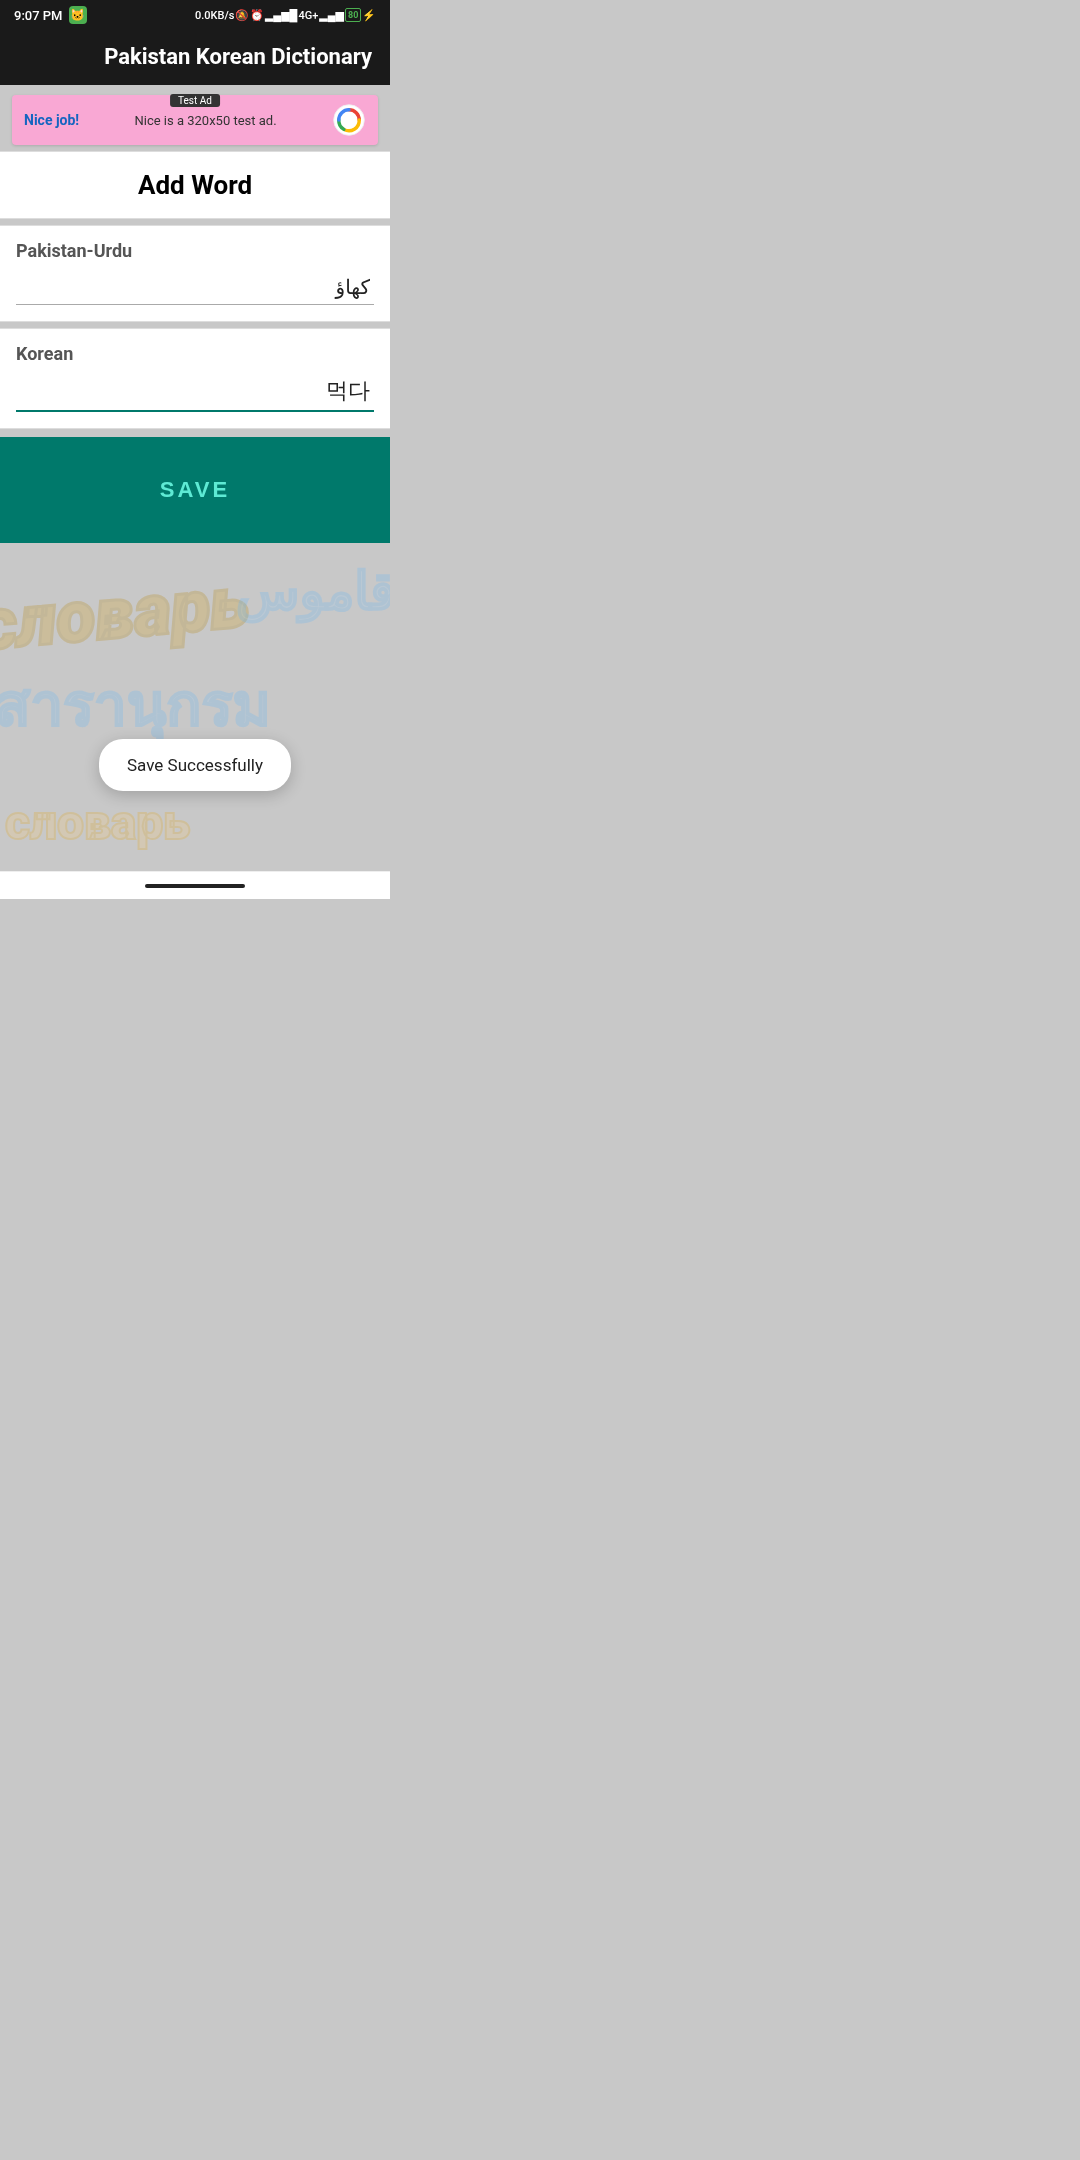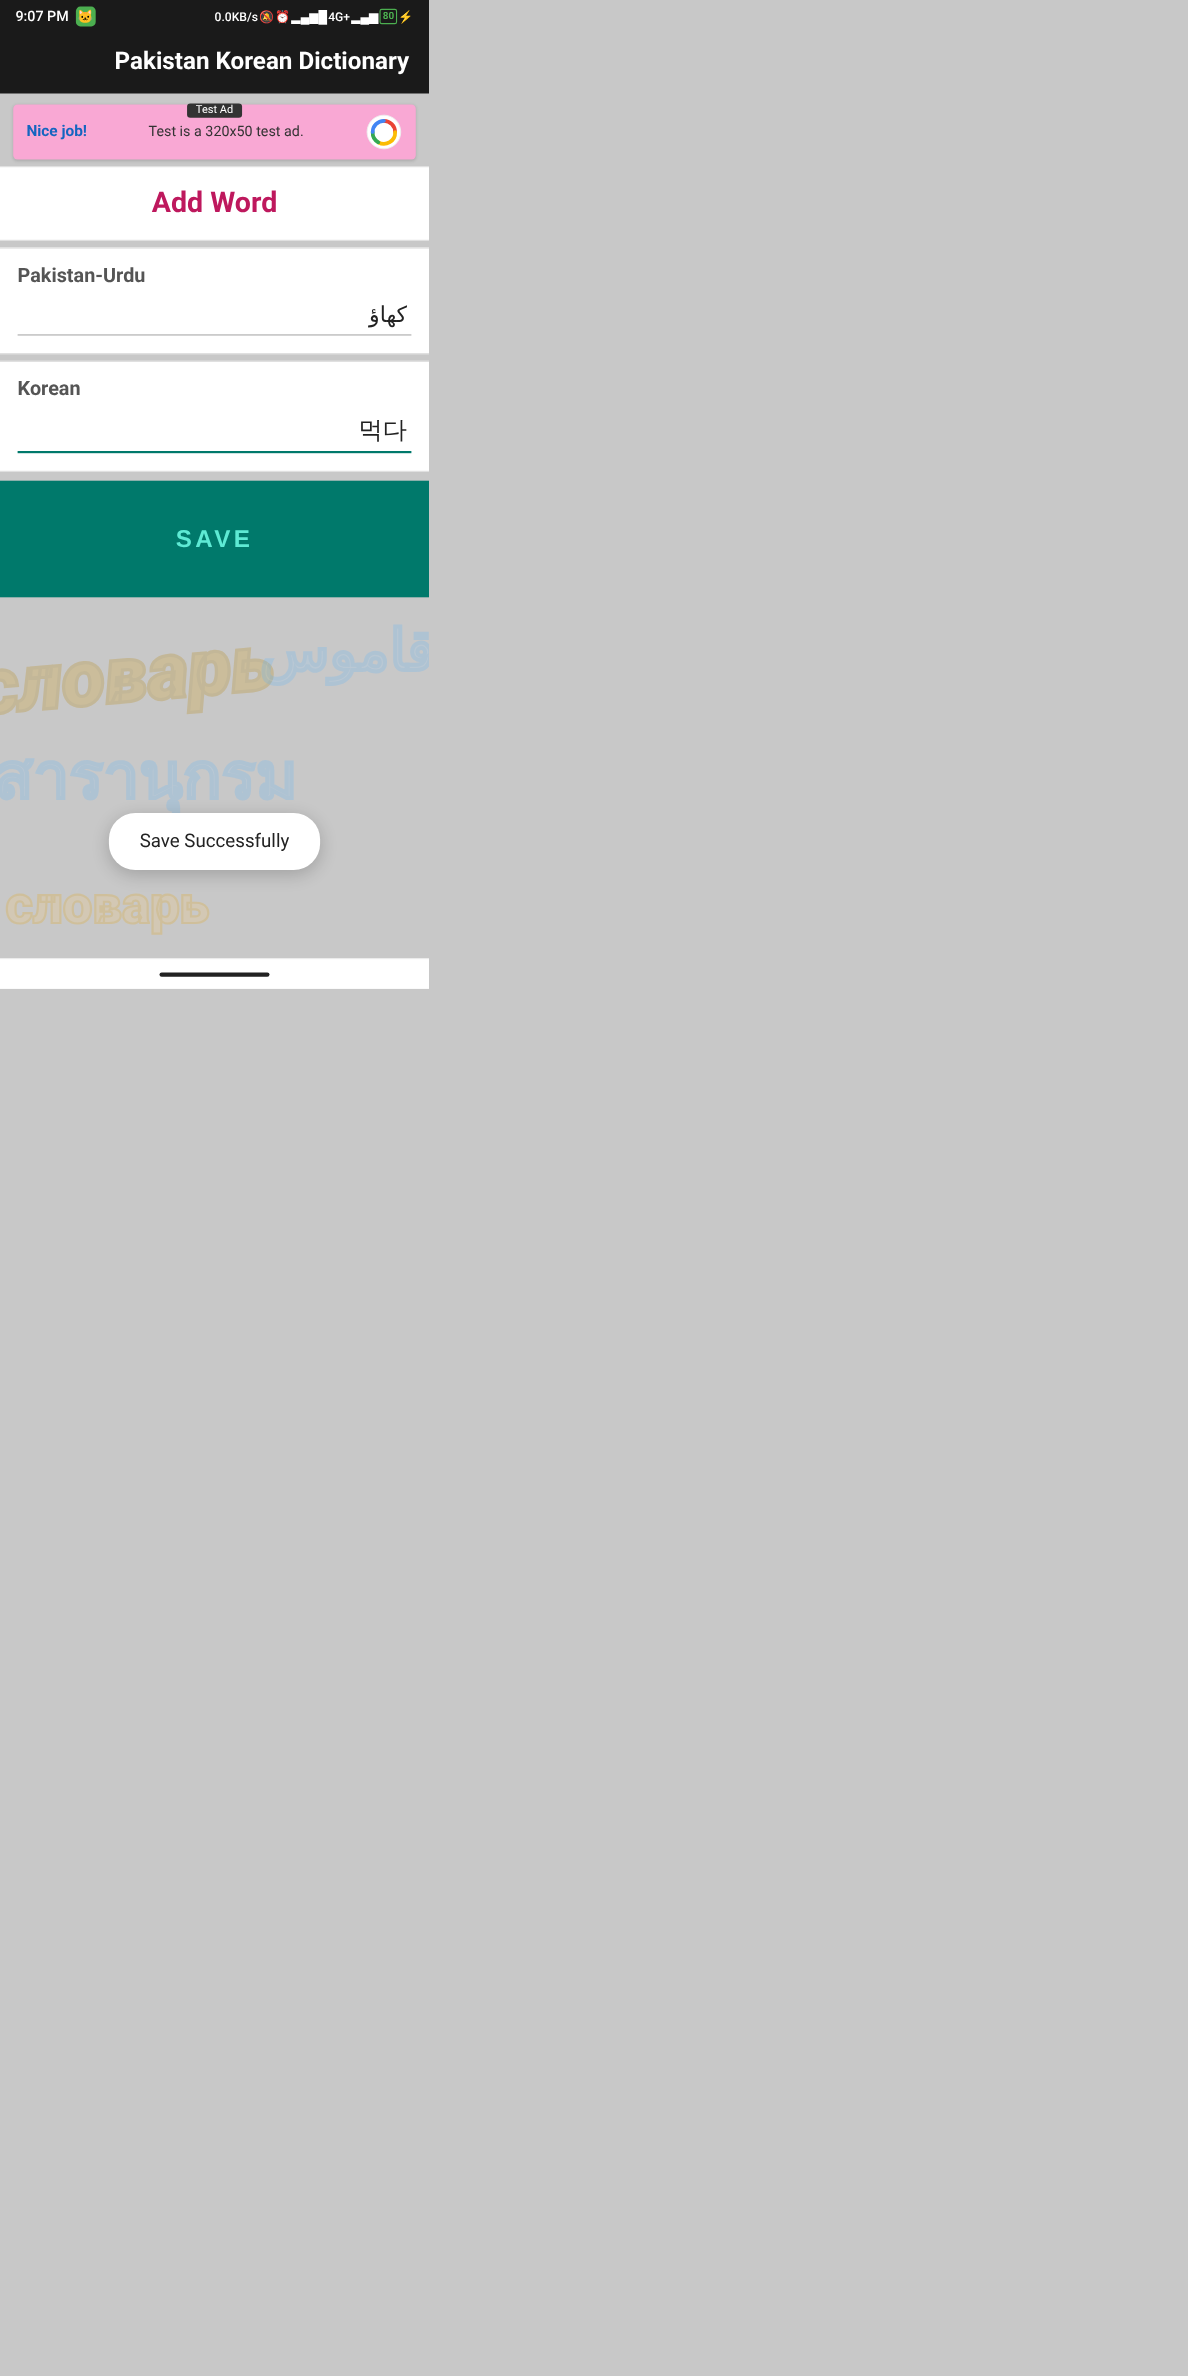--- a/index.html
+++ b/index.html
@@ -246,32 +246,32 @@
   </div>
 </div>
 
 <div class="app-header">
   <div class="app-header-title">Pakistan Korean Dictionary</div>
 </div>
 
 <div class="ad-banner">
   <span class="ad-label">Test Ad</span>
   <span class="ad-nice-job">Nice job!</span>
-  <span class="ad-text">Test is a 320x50 test ad.</span>
+  <span class="ad-text">Nice is a 320x50 test ad.</span>
   <svg class="ad-logo" viewBox="0 0 40 40" xmlns="http://www.w3.org/2000/svg">
     <circle cx="20" cy="20" r="18" fill="white" stroke="#eee" stroke-width="1"></circle>
     <path d="M20 8 A12 12 0 0 1 32 20" stroke="#EA4335" stroke-width="4" fill="none" stroke-linecap="round"></path>
     <path d="M32 20 A12 12 0 0 1 14 31" stroke="#FBBC05" stroke-width="4" fill="none" stroke-linecap="round"></path>
     <path d="M14 31 A12 12 0 0 1 8 20" stroke="#34A853" stroke-width="4" fill="none" stroke-linecap="round"></path>
     <path d="M8 20 A12 12 0 0 1 20 8" stroke="#4285F4" stroke-width="4" fill="none" stroke-linecap="round"></path>
   </svg>
 </div>
 
 <div class="form-section" style="text-align:center; padding: 18px 16px;">
-  <span class="section-label" style="font-size:26px; color:#be185d; font-weight:bold;">Add Word</span>
+  <span class="section-label" style="font-size:26px; color:#000000; font-weight:bold;">Add Word</span>
 </div>
 
 <div class="form-section">
   <div class="section-label">Pakistan-Urdu</div>
   <input class="text-input" type="text" value="کھاؤ" dir="rtl" style="">
 </div>
 
 <div class="form-section">
   <div class="section-label">Korean</div>
   <input class="text-input-korean" type="text" value="먹다" dir="ltr" style="">

